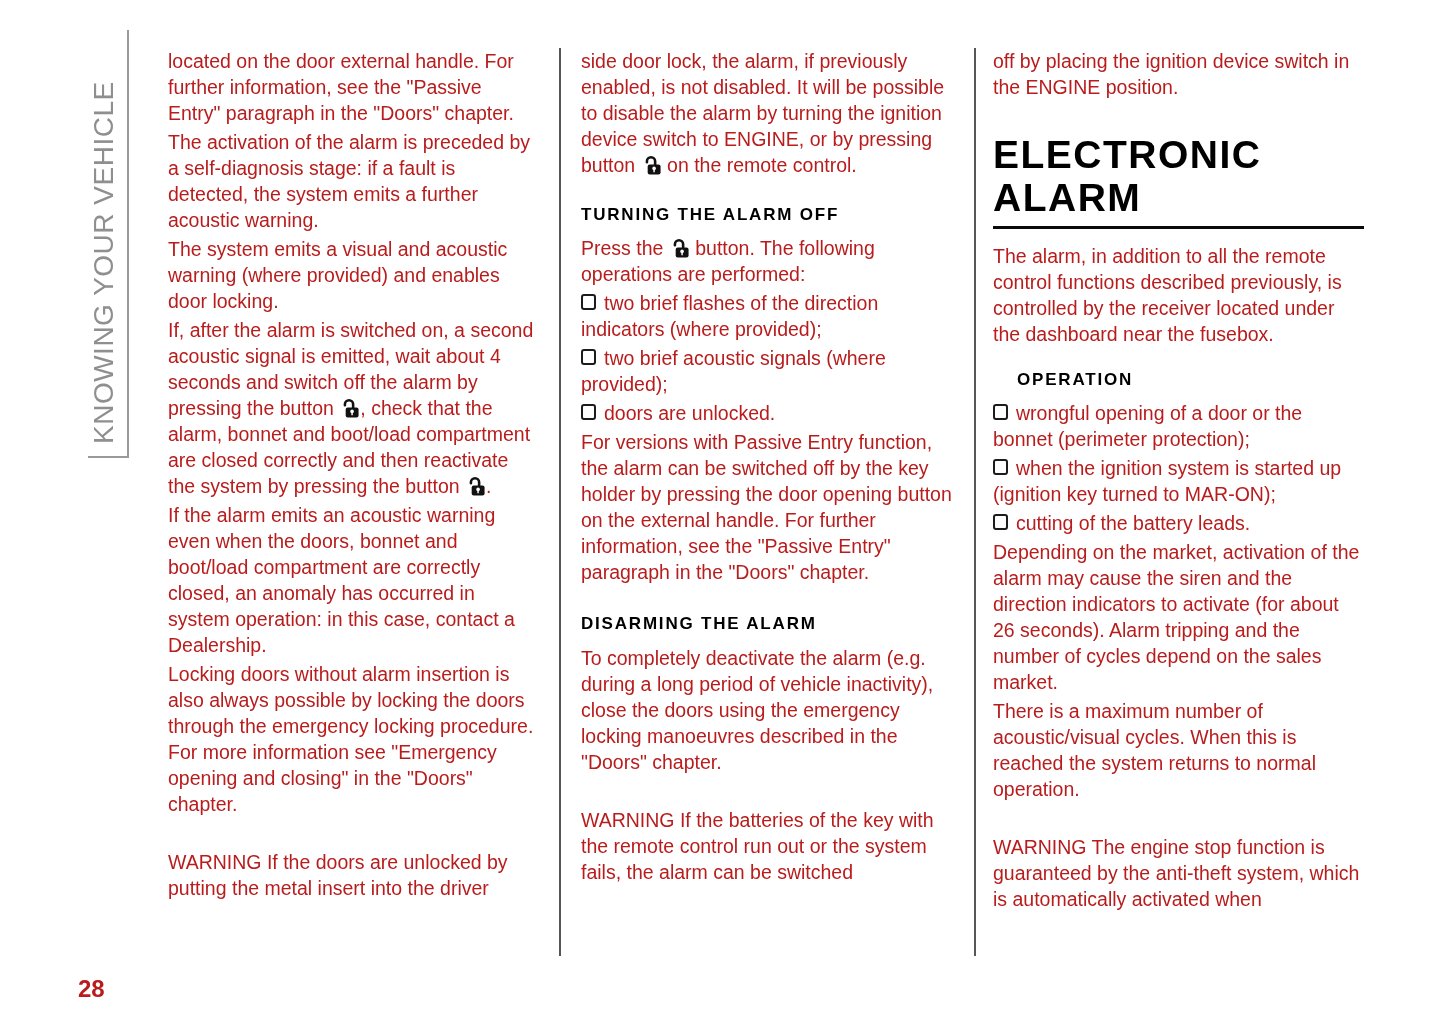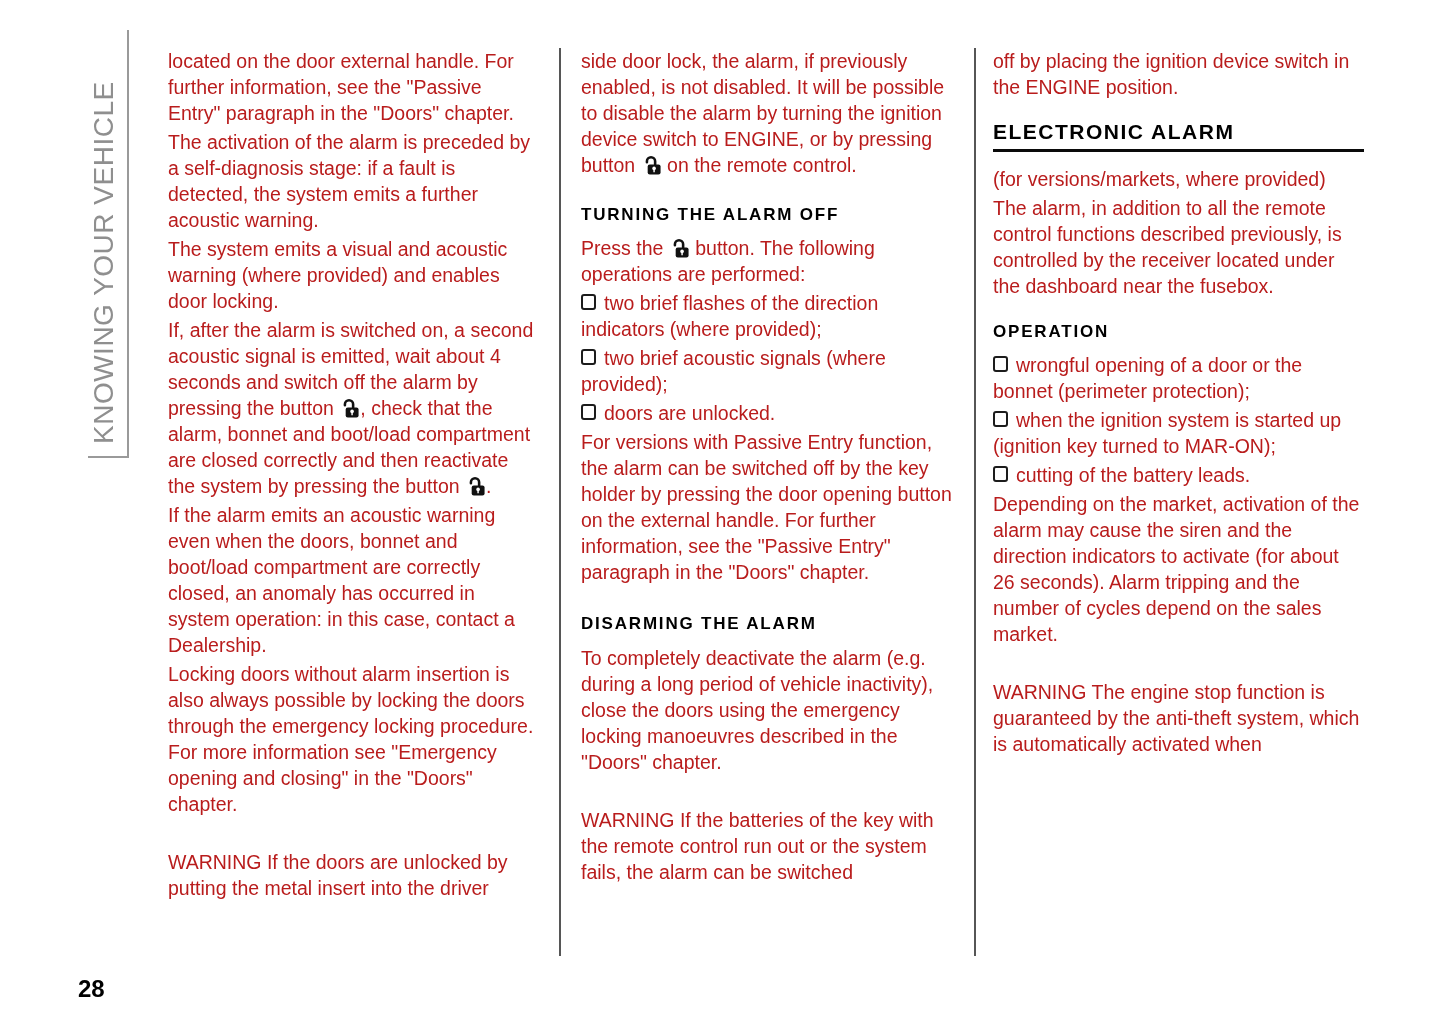--- a/index.html
+++ b/index.html
@@ -31,46 +31,46 @@
   .col-2{left:581px;}
   .col-3{left:993px;}
   .divider{position:absolute;top:48px;width:2px;height:908px;background:#565656;}
   .divider-1{left:559px;}
   .divider-2{left:974px;}
 
   p{margin:0 0 3px 0;font-size:19.5px;line-height:26px;color:#b91c1c;}
   .warning{margin-top:32px;}
 
   h2.big-heading{
-    font-size:21px;font-weight:bold;color:#000;
+    font-size:39px;font-weight:bold;color:#000;
     letter-spacing:1.5px;line-height:1.1;
-    margin:20px 0 14px 0;
+    margin:34px 0 14px 0;
     border-bottom:3.5px solid #0a0a0a;
     padding-bottom:6px;
   }
   h3.sub-heading{
     font-size:17px;font-weight:bold;color:#000;
     letter-spacing:1.8px;line-height:1.25;
     margin:28px 0 10px 0;
   }
   .col-2 h3.first{margin-top:26px;}
-  .col-3 h3{margin-top:22px;}
+  .col-3 h3{margin-top:22px;margin-left:24px;}
 
   .sq{
     display:inline-block;width:11px;height:12px;
     border:2.5px solid #1c1c1c;border-radius:3px;
     margin-right:8px;vertical-align:0px;
   }
   .lock{
     display:inline-block;width:21px;height:22px;
     vertical-align:-4px;
   }
   .page-number{
     position:absolute;left:78px;top:975px;
-    font-size:24px;font-weight:bold;color:#000000;
+    font-size:24px;font-weight:bold;color:#b91c1c;
   }
 </style>
 </head>
 <body>
 
 <div class="page">
 
   <div class="sidebar">
     <div class="sidebar-label">KNOWING YOUR VEHICLE</div>
   </div>
@@ -125,29 +125,29 @@
 
     <p>To completely deactivate the alarm (e.g. during a long period of vehicle inactivity), close the doors using the emergency locking manoeuvres described in the "Doors" chapter.</p>
     <p class="warning">WARNING If the batteries of the key with the remote control run out or the system fails, the alarm can be switched</p>
   </div>
 
   <div class="col col-3">
     <p>off by placing the ignition device switch in the ENGINE position.</p>
 
     <h2 class="big-heading">ELECTRONIC ALARM</h2>
 
-    <p>(for versions/markets, where provided)</p>
     <p>The alarm, in addition to all the remote control functions described previously, is controlled by the receiver located under the dashboard near the fusebox.</p>
 
     <h3 class="sub-heading">OPERATION</h3>
 
 
     <p><span class="sq"></span><span>wrongful opening of a door or the bonnet (perimeter protection);</span></p>
     <p><span class="sq"></span><span>when the ignition system is started up (ignition key turned to MAR-ON);</span></p>
     <p><span class="sq"></span><span>cutting of the battery leads.</span></p>
 
     <p>Depending on the market, activation of the alarm may cause the siren and the direction indicators to activate (for about 26 seconds). Alarm tripping and the number of cycles depend on the sales market.</p>
+    <p>There is a maximum number of acoustic/visual cycles. When this is reached the system returns to normal operation.</p>
     <p class="warning">WARNING The engine stop function is guaranteed by the anti-theft system, which is automatically activated when</p>
   </div>
 
   <div class="page-number">28</div>
 
 </div>
 
 </body></html>

